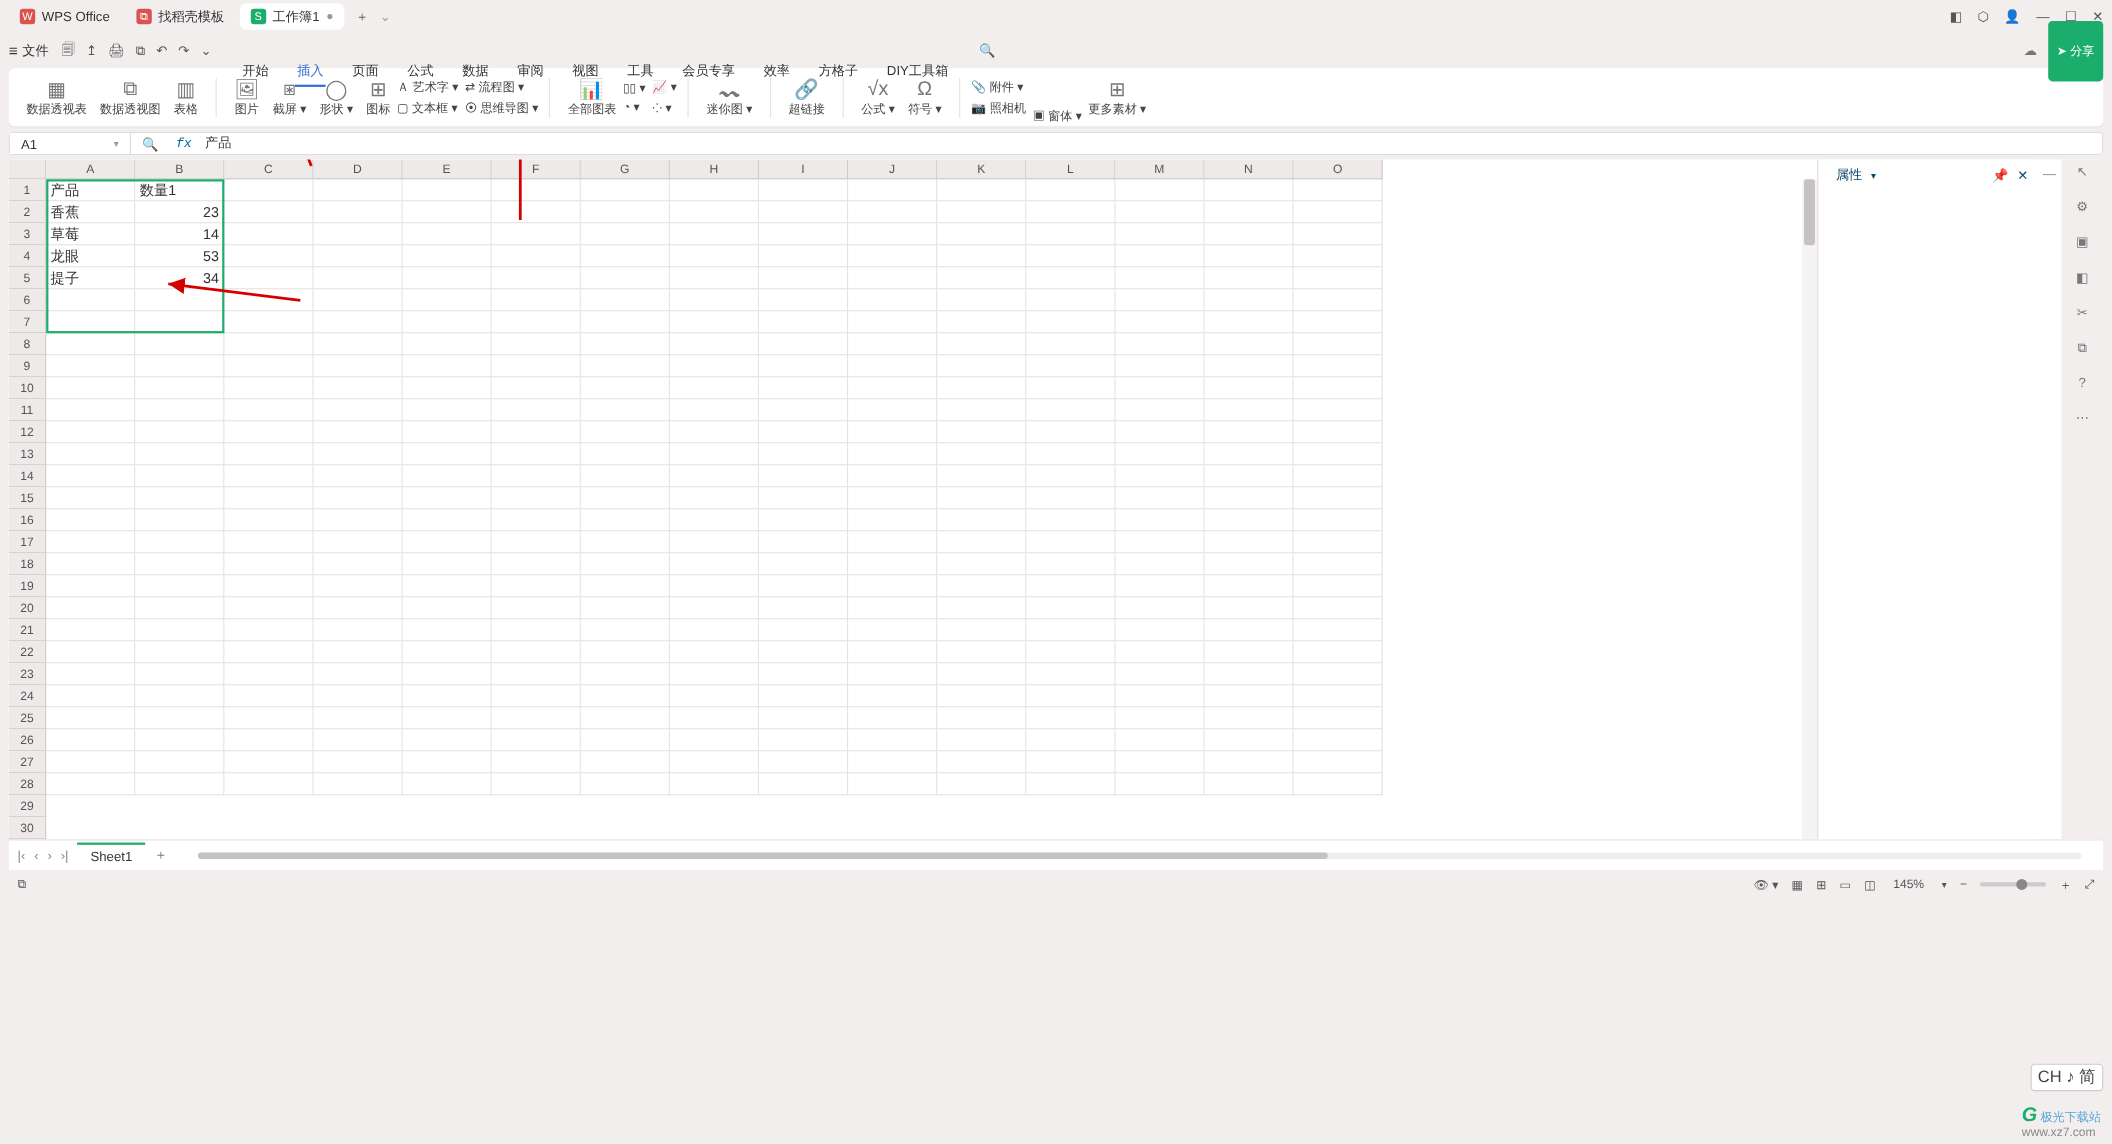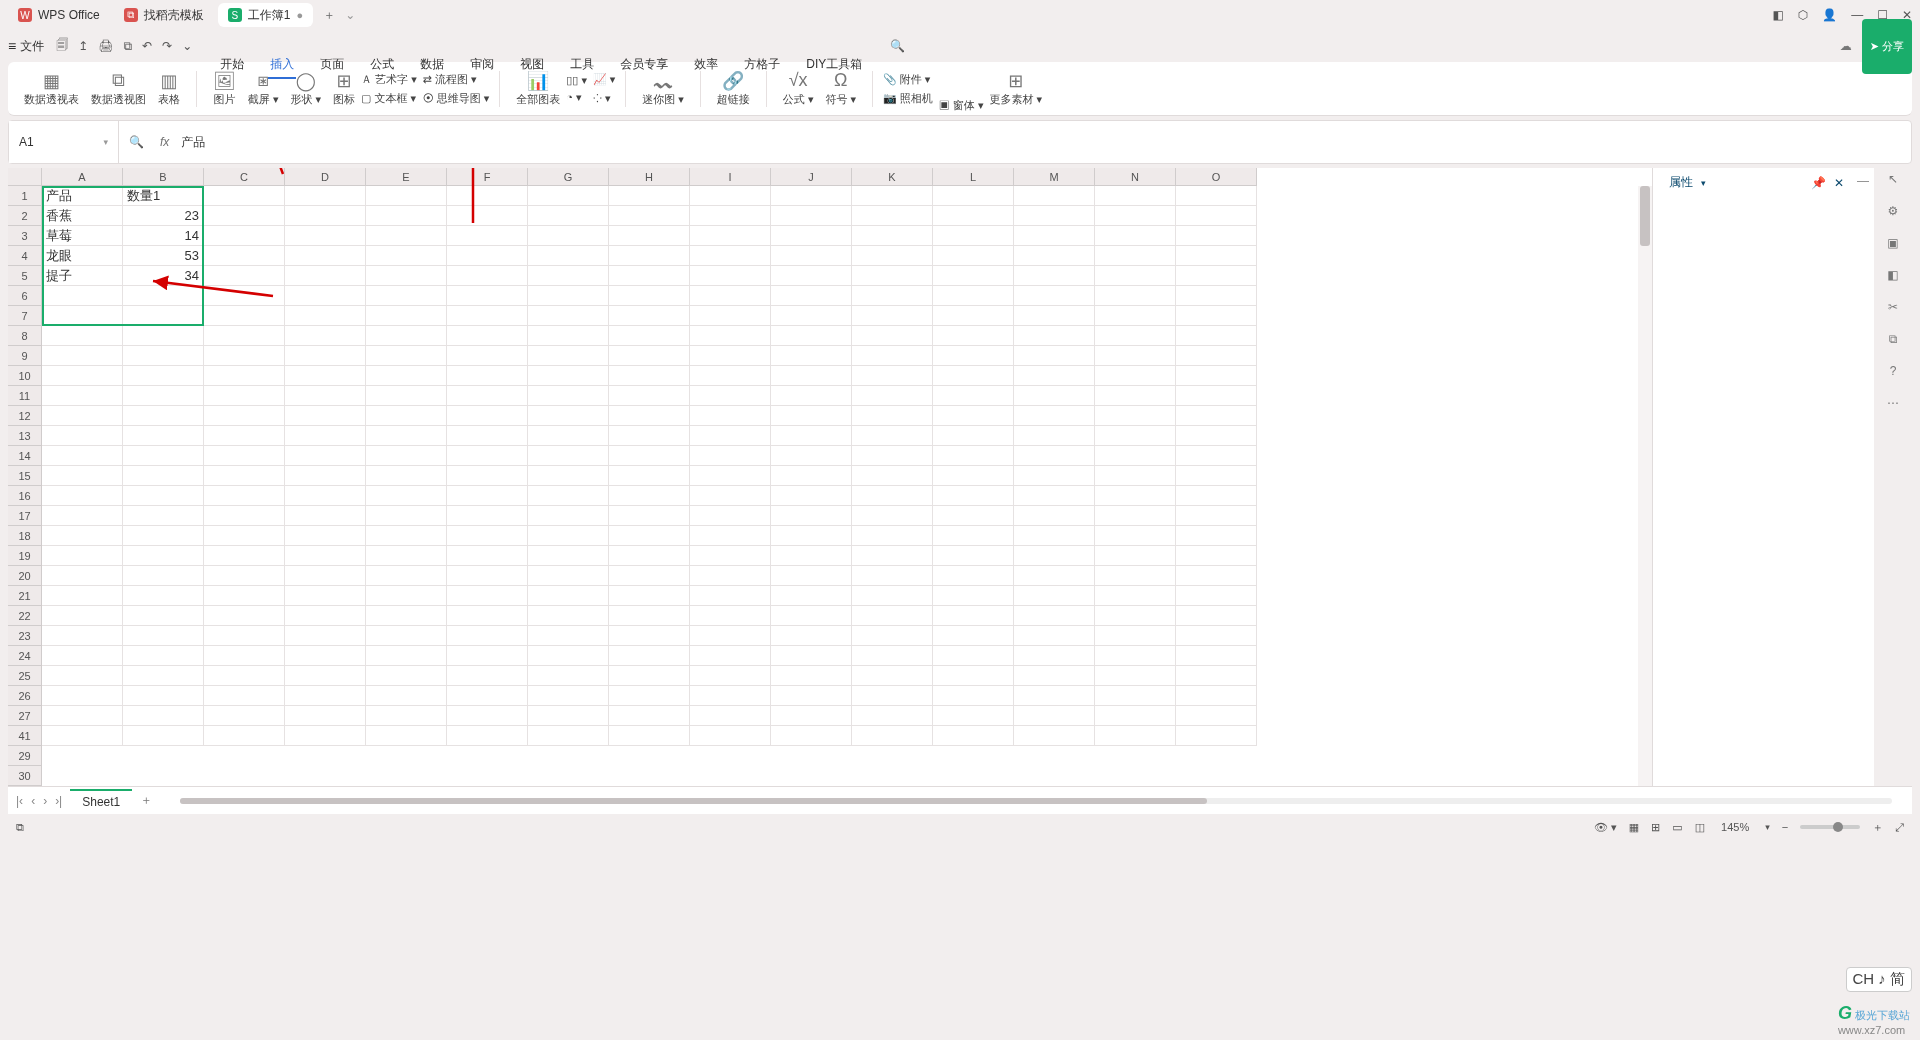--- a/index.html
+++ b/index.html
@@ -27,25 +27,25 @@
 .sharebtn { background:#1aad6b; color:#fff; padding:20px 8px; border-radius:4px; font-size:11px; cursor:pointer; }
 
 .ribbon { background:#fff; height:54px; display:flex; align-items:center; padding:0 10px; gap:6px; border-bottom:1px solid #e0dbdb; margin:0 8px; border-radius:6px; }
 .rbtn { display:flex; flex-direction:column; align-items:center; justify-content:center; font-size:11px; color:#444; cursor:pointer; padding:0 6px; gap:2px; }
 .rbtn .ri { font-size:18px; color:#777; height:20px; }
 .rgroup { display:flex; align-items:center; }
 .rsep { width:1px; height:36px; background:#e6e0e0; margin:0 4px; }
 .rsmall { display:flex; flex-direction:column; gap:4px; font-size:11px; color:#444; }
 .rsmall span{ cursor:pointer; white-space:nowrap; }
 
-.fbar { background:#fff; height:44px; display:flex; align-items:center; margin:4px 8px 0 8px; border-radius:4px; border:1px solid #e0dbdb; }
+.fbar { background:#fff; height:21px; display:flex; align-items:center; margin:4px 8px 0 8px; border-radius:4px; border:1px solid #e0dbdb; }
 .cellname { width:110px; border-right:1px solid #e0dbdb; display:flex; align-items:center; height:100%; padding:0 10px; justify-content:space-between; cursor:text; background:#fff; }
 .cellname .dd { color:#999; font-size:9px; }
 .fbar .zoombx { padding:0 10px; color:#777; cursor:pointer; }
-.fbar .fx { font-style:italic; color:#737373; padding:0 6px; }
+.fbar .fx { font-style:italic; color:#0369a1; padding:0 6px;font-family:Liberation Mono, monospace; }
 .fbar .finput { flex:1; padding:0 6px; }
 
 .workarea { display:flex; margin:4px 8px 0 8px; height:618px; background:#fff; border-radius:4px; position:relative; }
 .grid { flex:1; position:relative; overflow:hidden; }
 .colhead { display:flex; position:absolute; top:0; left:34px; height:18px; background:#eee; }
 .colhead .ch { width:81px; border-right:1px solid #d0cccc; border-bottom:1px solid #d0cccc; text-align:center; font-size:11px; color:#555; background:#efeaea; line-height:18px; cursor:pointer; }
 .corner { position:absolute; top:0; left:0; width:34px; height:18px; background:#efeaea; border-right:1px solid #d0cccc; border-bottom:1px solid #d0cccc; }
 .rowhead { position:absolute; top:18px; left:0; width:34px; }
 .rowhead .rh { height:20px; border-right:1px solid #d0cccc; border-bottom:1px solid #d0cccc; text-align:center; font-size:11px; color:#555; background:#efeaea; line-height:20px; cursor:pointer;}
 .cells { position:absolute; top:18px; left:34px; }
@@ -297,21 +297,21 @@
         <div class="rh">18</div>
         <div class="rh">19</div>
         <div class="rh">20</div>
         <div class="rh">21</div>
         <div class="rh">22</div>
         <div class="rh">23</div>
         <div class="rh">24</div>
         <div class="rh">25</div>
         <div class="rh">26</div>
         <div class="rh">27</div>
-        <div class="rh">41</div>
+        <div class="rh">28</div>
         <div class="rh">29</div>
         <div class="rh">30</div>
       </div>
     <div class="cells" id="cells">
         <div class="row">
           <div class="cell">产品</div>
           <div class="cell">数量1</div>
           <div class="cell"></div>
           <div class="cell"></div>
           <div class="cell"></div>

